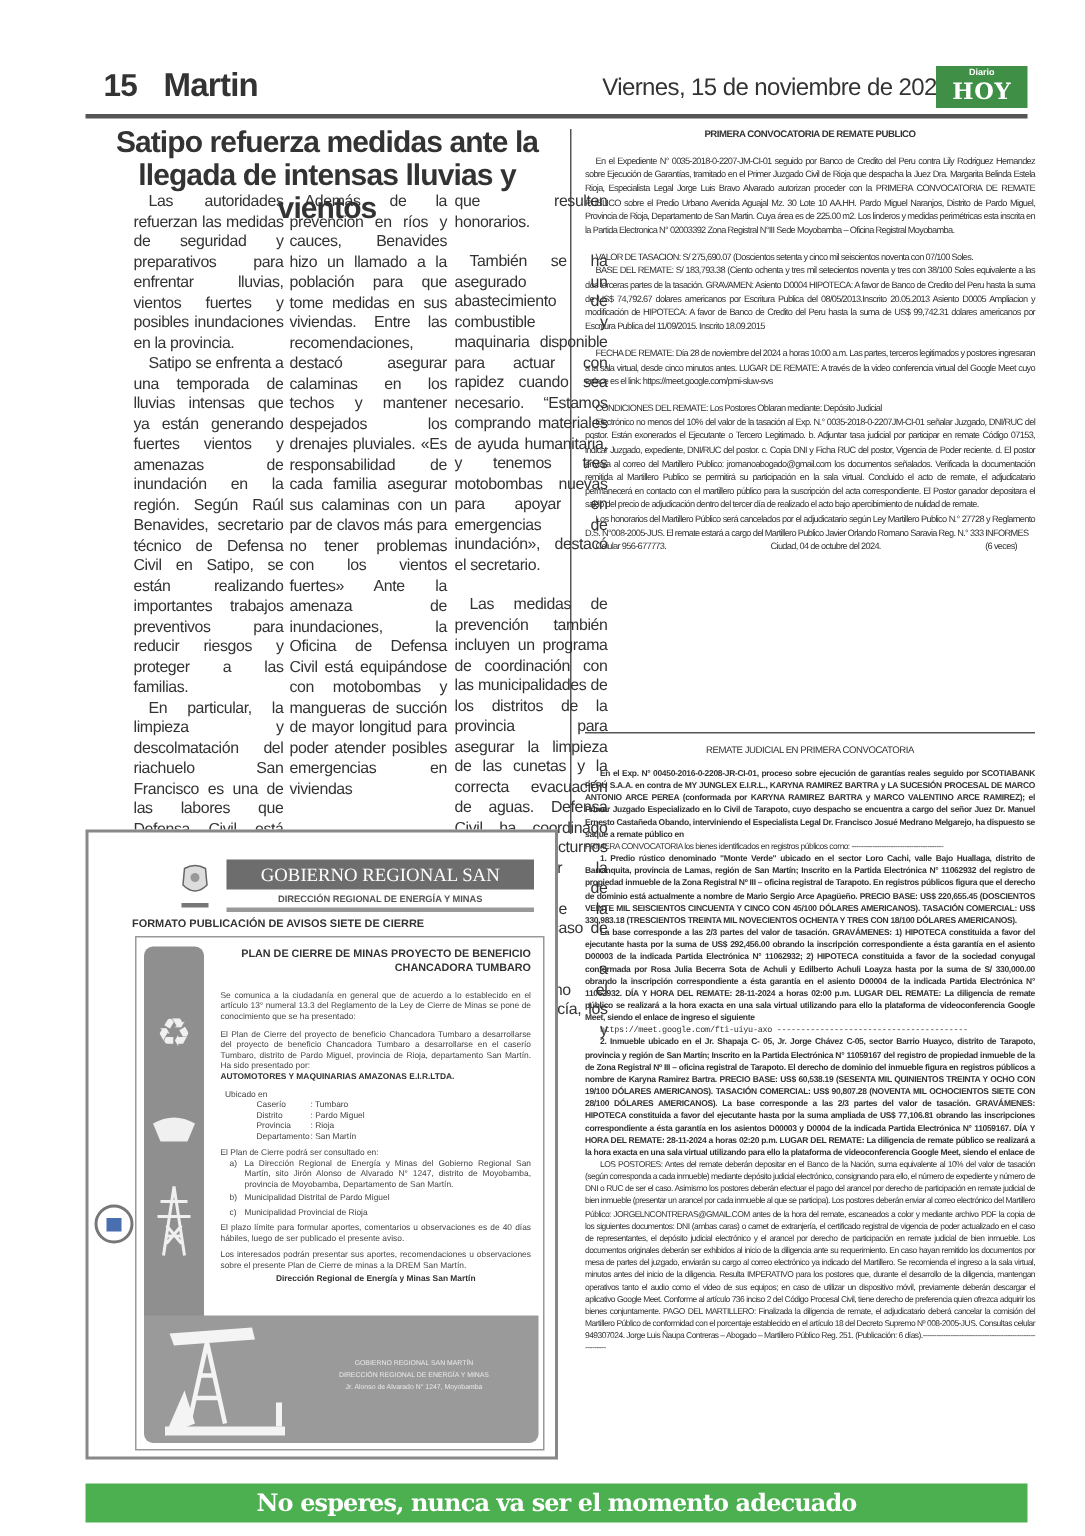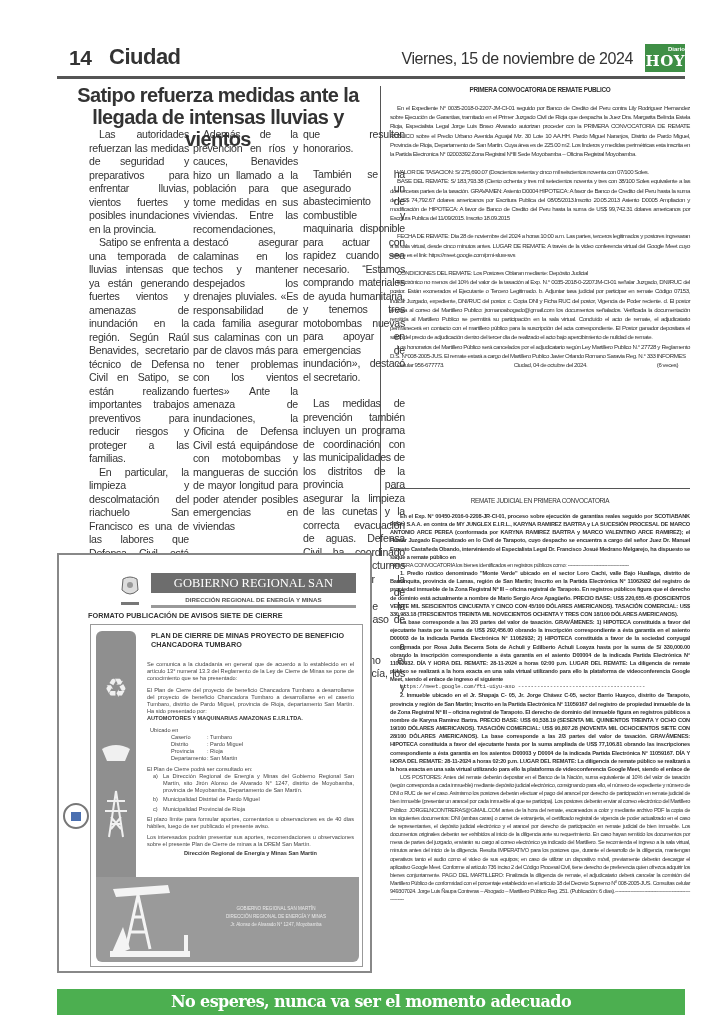--- a/index.html
+++ b/index.html
@@ -4,21 +4,21 @@
 <style>
   * { box-sizing: border-box; margin: 0; padding: 0; }
   html, body { width: 723px; height: 1024px; background: #ffffff; overflow: hidden; }
   body { position: relative; font-family: "Liberation Sans", sans-serif; color: #222; }
 
   
   .hdr { position: absolute; left: 57px; top: 44px; width: 628px; height: 32px; }
   .hdr .pg { position: absolute; left: 12px; top: 2px; font-weight: bold; font-size: 21px; color: #333; font-family: "Liberation Sans", sans-serif; letter-spacing: -0.5px;}
   .hdr .sec { position: absolute; left: 52px; top: 0px; font-weight: bold; font-size: 22px; color: #333; letter-spacing: -0.5px;}
   .hdr .date { position: absolute; right: 52px; top: 6px; font-size: 16px; color: #333; letter-spacing: -0.4px; }
-  .logo { position: absolute; right: 0px; top: 0px; width: 40px; height: 28px; background: #3f8f46; color: #fff; text-align: right; }
+  .logo { position: absolute; right: 0px; top: 0px; width: 61px; height: 28px; background: #3f8f46; color: #fff; text-align: center; }
   .logo .s { display: block; font-size: 6px; font-weight: bold; line-height: 8px; padding-top: 1px; }
   .logo .b { display: block; font-family: "DejaVu Serif", serif; font-weight: bold; font-size: 15px; line-height: 17px; letter-spacing: 0.5px; }
   .hdr-rule { position: absolute; left: 57px; top: 76px; width: 628px; height: 3px; background: #555; }
 
   
   .art-title { position: absolute; left: 57px; top: 84px; width: 322px; text-align: center; font-size: 20px; font-weight: bold; line-height: 22px; color: #333; letter-spacing: -0.6px; }
   .vrule { position: absolute; left: 380px; top: 86px; width: 1px; height: 470px; background: #555; }
   .col { position: absolute; top: 128px; font-size: 10.6px; line-height: 13.5px; color: #333; text-align: justify; letter-spacing: -0.25px; hyphens: manual; margin-left: 29px; }
   .col p { text-indent: 10px; }
   .col p.gap { margin-top: 13px; }
@@ -35,21 +35,21 @@
   .gov-sub { position: absolute; left: 91px; top: 40px; width: 205px; text-align: center; font-size: 6.2px; color: #555; font-weight: bold; }
   .gov-subrule { position: absolute; left: 91px; top: 49px; width: 205px; height: 3px; background: #999; }
   .gov-fmt { position: absolute; left: 28px; top: 55px; font-size: 7.3px; font-weight: bold; color: #333; }
   .gov-card { position: absolute; left: 30px; top: 68px; width: 273px; height: 343px; border: 1px solid #999; }
   .gov-side { position: absolute; left: 5px; top: 6px; width: 40px; height: 320px; background: #8f8f8f; border-radius: 6px 6px 0 0; }
   .gov-side .ic { position: absolute; left: 5px; width: 30px; color: #f0f0f0; text-align: center; }
   .gov-bottom { position: absolute; left: 5px; top: 252px; width: 263px; height: 85px; background: #9a9a9a; border-radius: 0 0 6px 6px; }
   .gov-bottom .pump { position: absolute; left: 12px; top: 0; }
   .gov-bottom .addr { position: absolute; left: 110px; top: 28px; width: 140px; text-align: center; color: #eaeaea; font-size: 4.6px; line-height: 8px; }
   .gov-text { position: absolute; left: 56px; top: 6px; width: 207px; font-size: 5.6px; line-height: 7.2px; color: #444; text-align: justify; }
-  .gov-text .t1 { font-weight: bold; font-size: 7.2px; line-height: 9px; text-align: left; color: #333; margin-bottom: 12px; padding-left: 4px; }
+  .gov-text .t1 { font-weight: bold; font-size: 7.2px; line-height: 9px; text-align: right; color: #333; margin-bottom: 12px; padding-left: 4px; }
   .gov-text p { margin-bottom: 4px; }
   .gov-text .bold { font-weight: bold; color: #333; }
   .gov-text .loc { padding-left: 14px; margin-bottom: 3px; }
   .gov-text .loc div { display: flex; }
   .gov-text .loc span.k { width: 46px; padding-left: 10px; }
   .gov-text ol { list-style: none; padding-left: 6px; margin-bottom: 3px; }
   .gov-text ol li { display: flex; margin-bottom: 2px; }
   .gov-text ol li .m { width: 10px; flex: none; }
   .gov-text .sig { font-weight: bold; text-align: center; color: #333; }
   .seal { position: absolute; left: -28px; top: 178px; width: 26px; height: 26px; border: 2px solid #777; border-radius: 50%; background: #fff; }
@@ -70,22 +70,22 @@
   .n2 .body .lite { font-weight: normal; letter-spacing: -0.35px; }
   .n2 .body .mono { font-family: "Liberation Mono", monospace; font-weight: normal; }
 
   
   .banner { position: absolute; left: 57px; top: 989px; width: 628px; height: 26px; background: #4caf50; color: #fff; text-align: center; font-family: "DejaVu Serif", serif; font-weight: bold; font-size: 16px; line-height: 26px; letter-spacing: -0.6px; }
 </style>
 </head>
 <body>
 
 <div class="hdr">
-  <span class="pg">14</span>
-  <span class="sec">Ciudad</span>
+  <span class="pg">15</span>
+  <span class="sec">Martin</span>
   <span class="date">Viernes, 15 de noviembre de 2024</span>
   <div class="logo">
     <span class="s">Diario</span>
     <span class="b">HOY</span>
   </div>
 </div>
 <div class="hdr-rule"></div>
 
 <h1 class="art-title">Satipo refuerza medidas ante la llegada de intensas lluvias y vientos</h1>
 <div class="vrule"></div>

